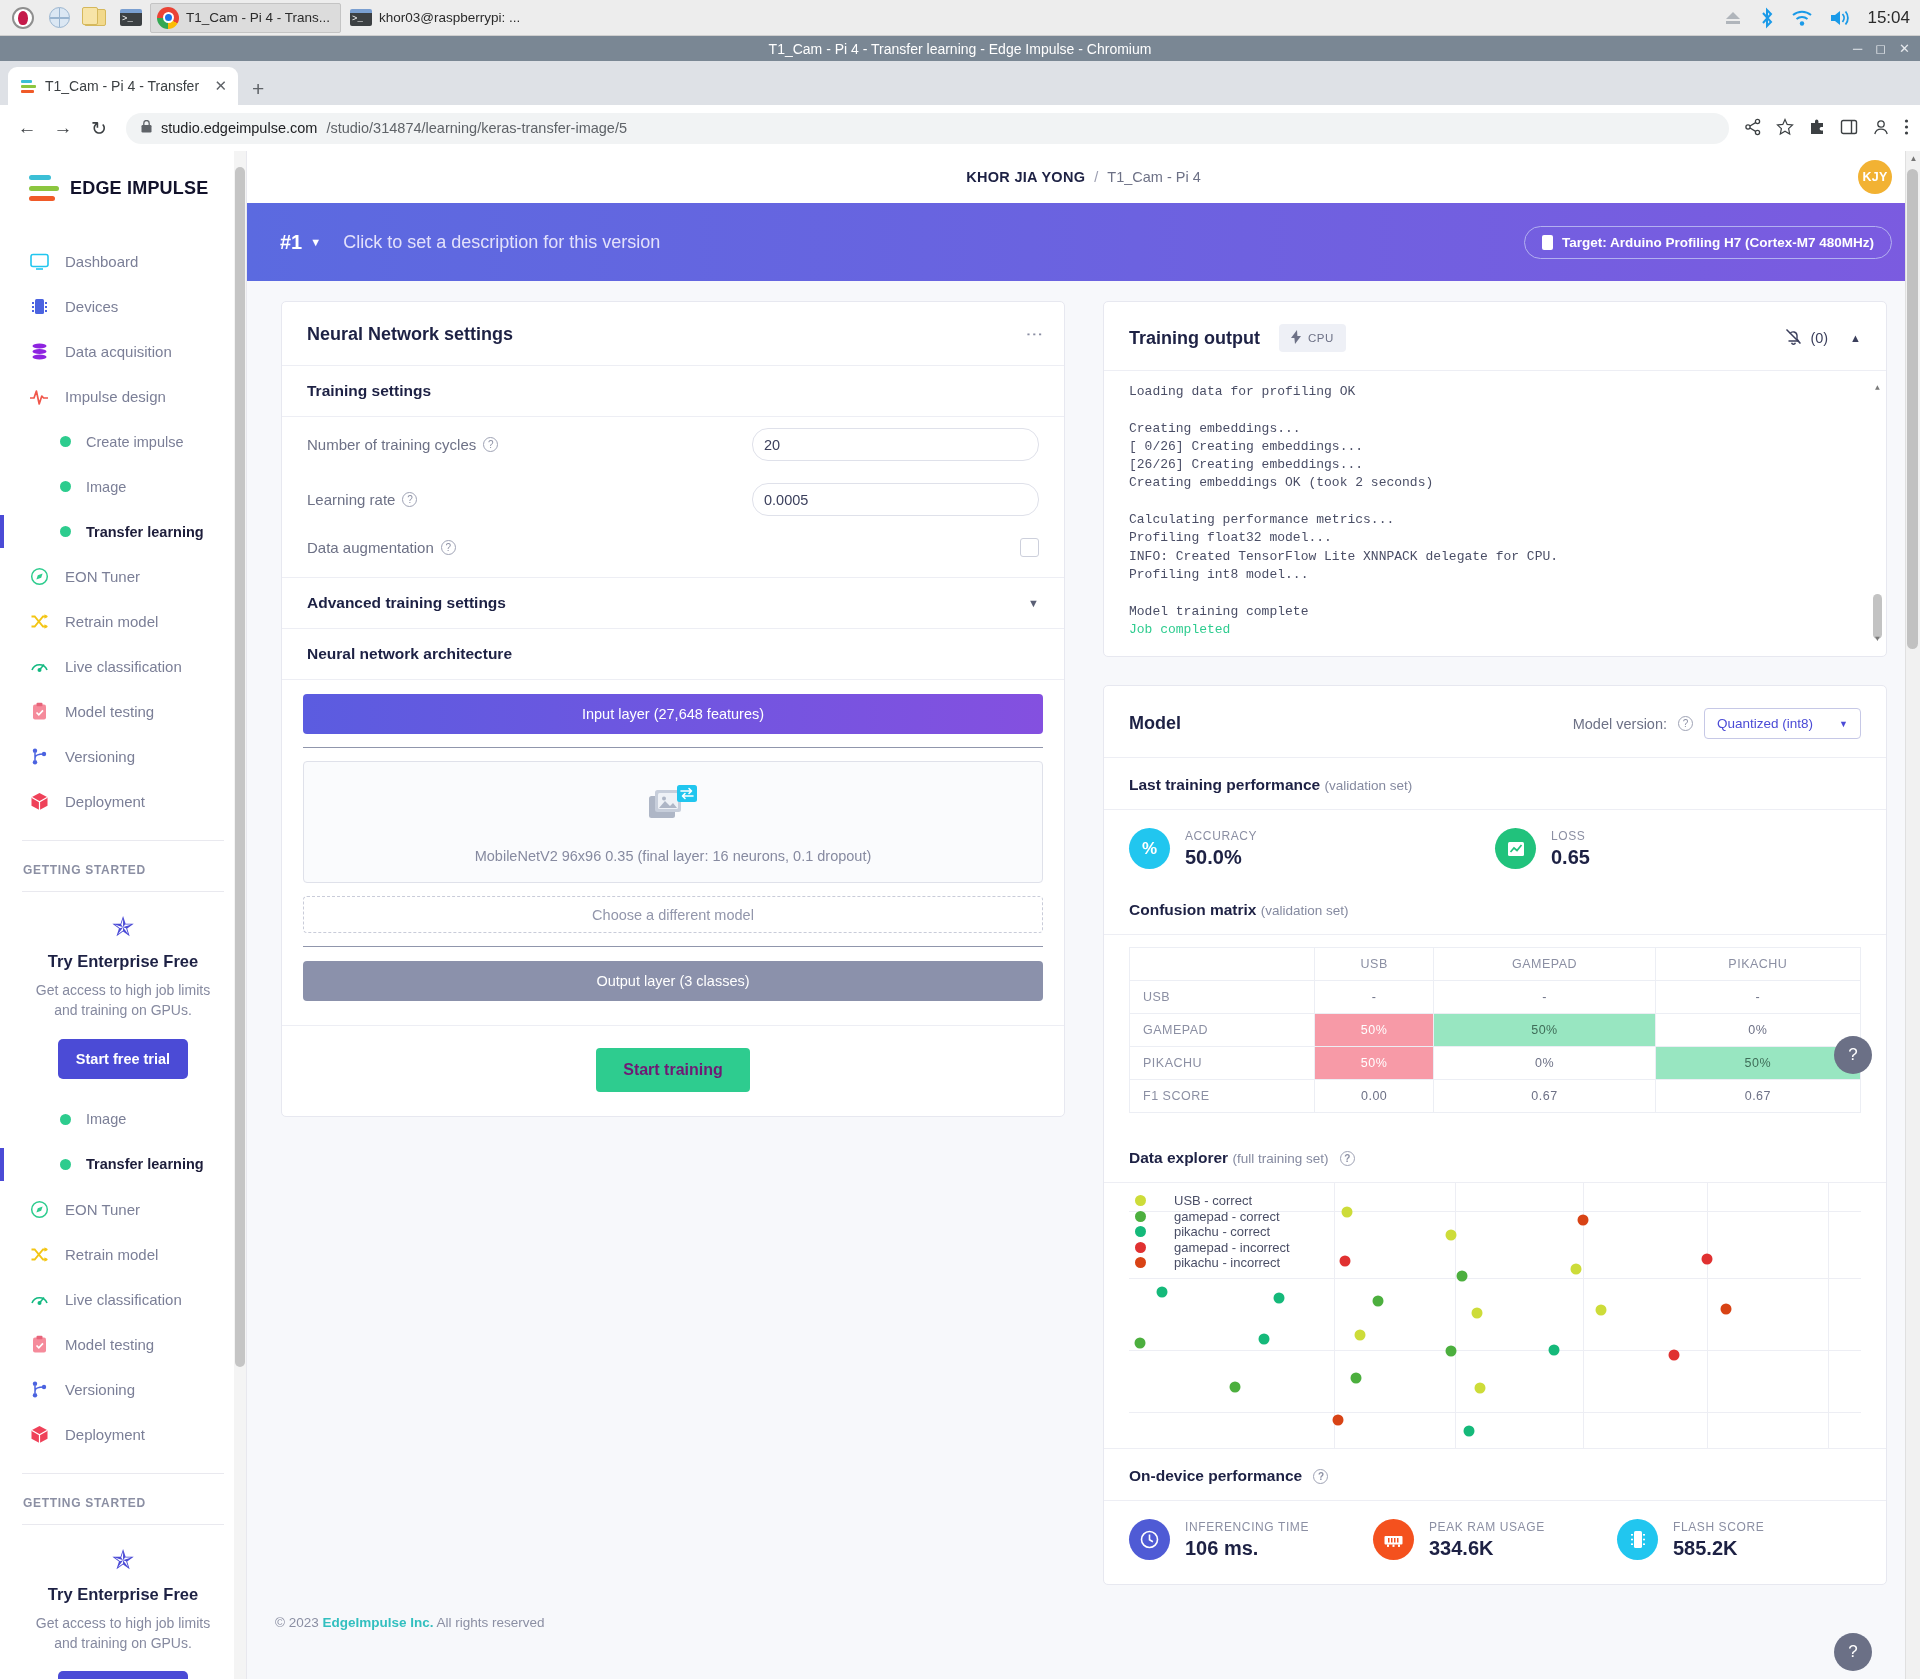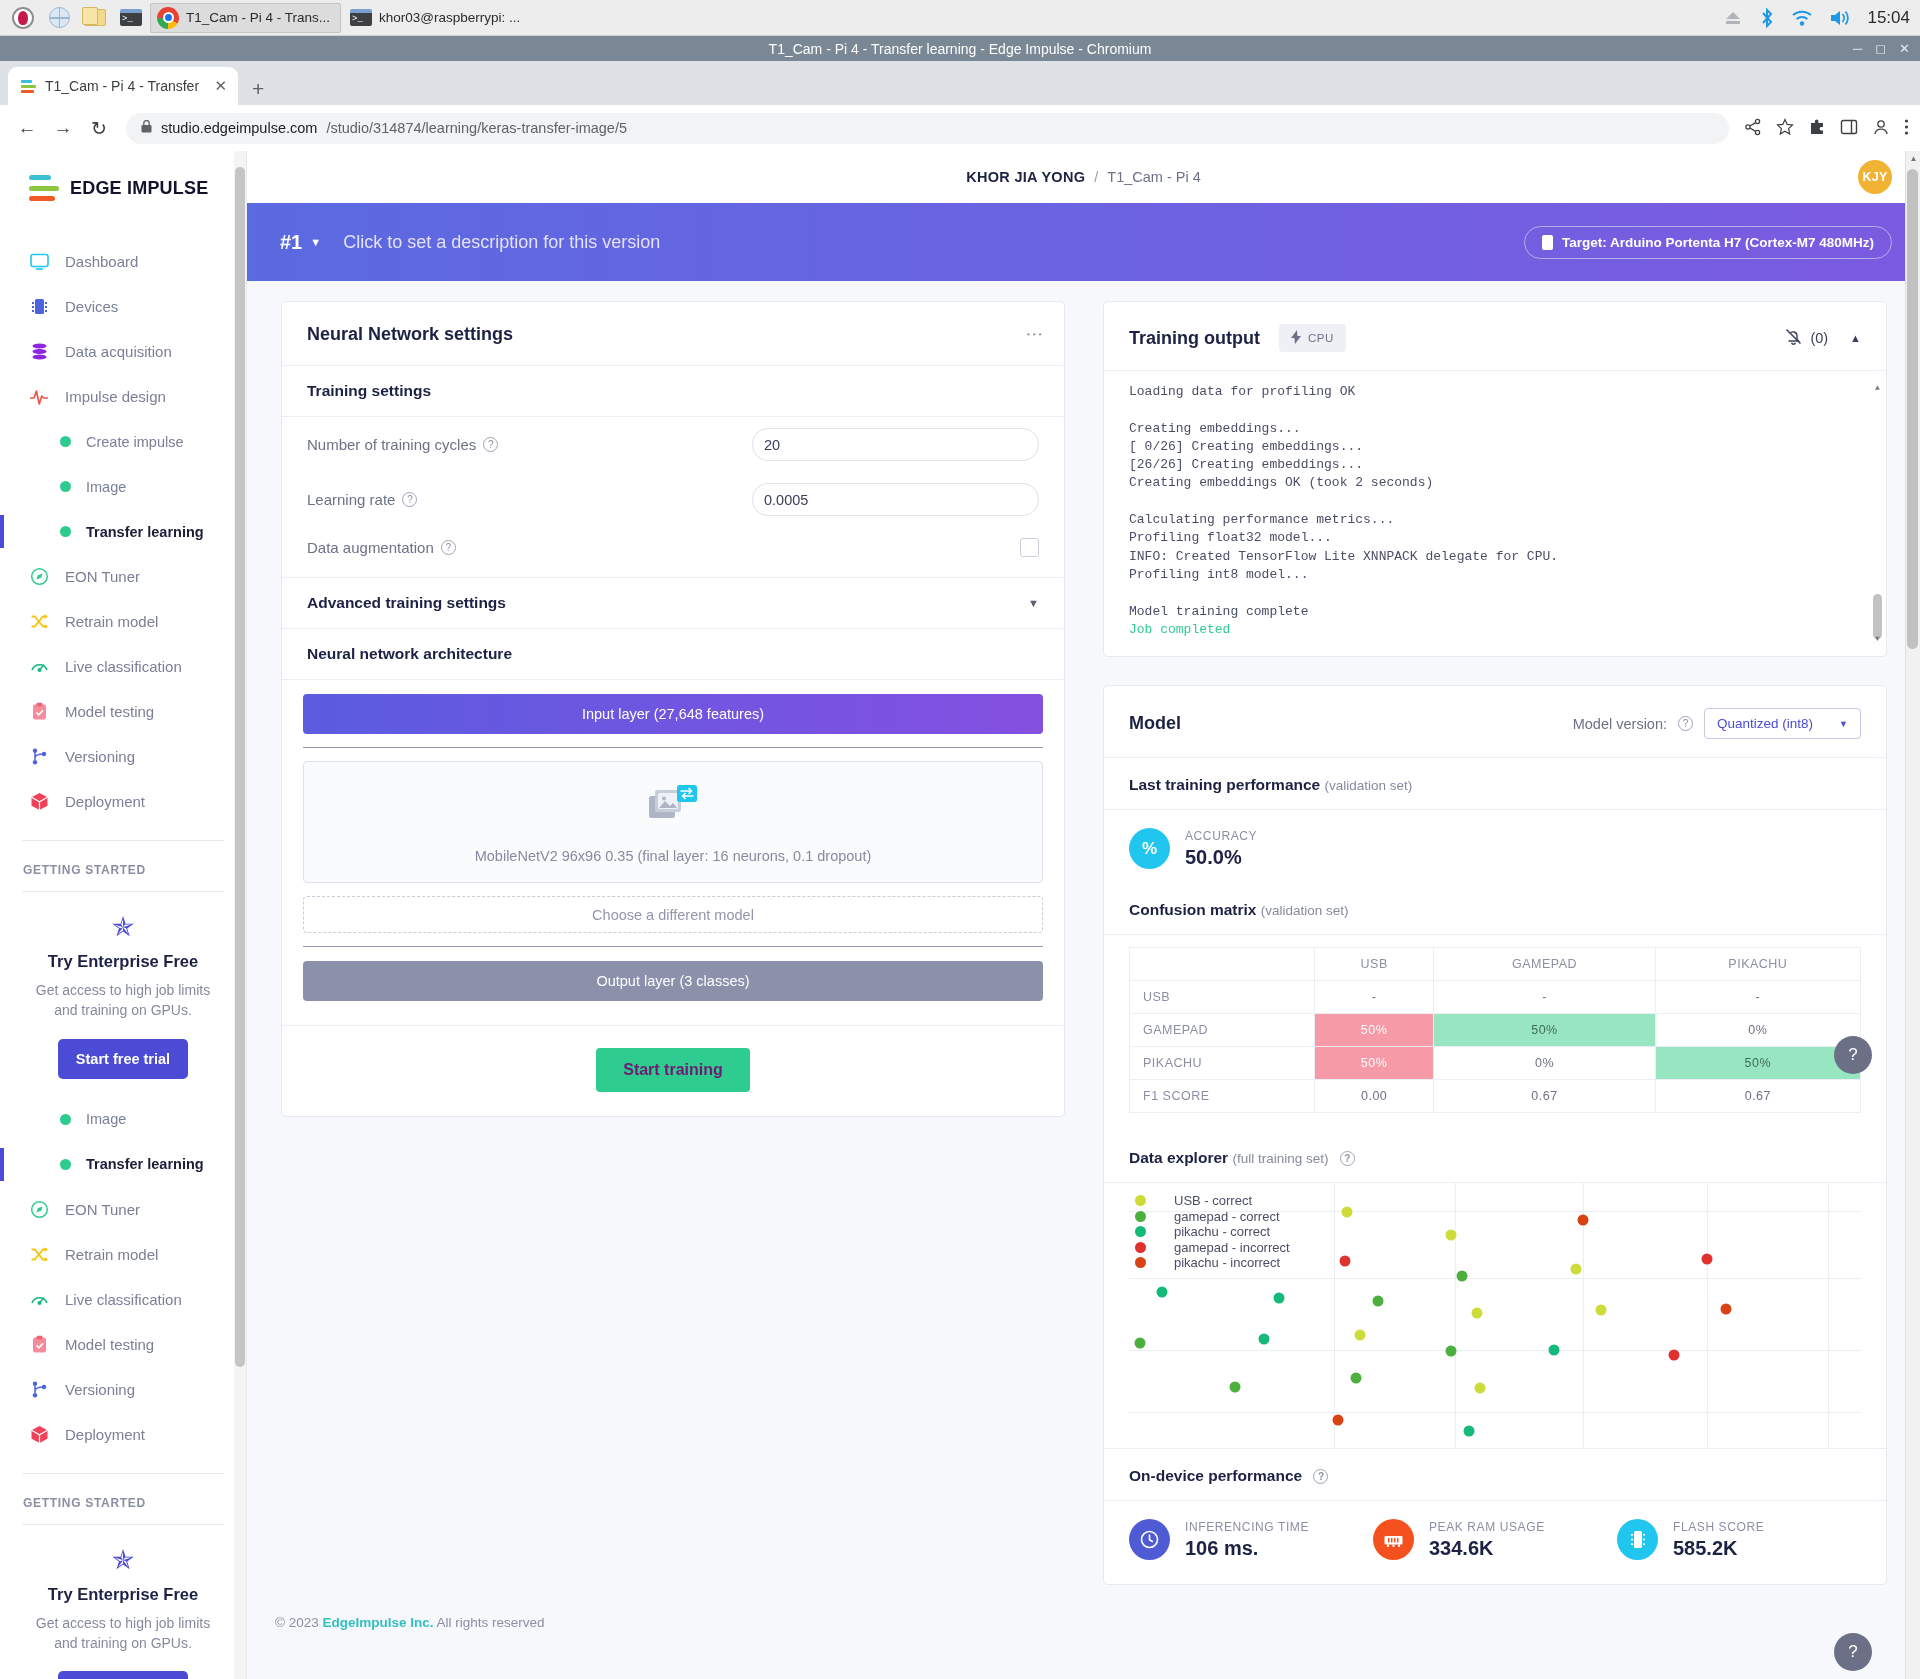--- a/index.html
+++ b/index.html
@@ -620,21 +620,21 @@
       <div class="avatar">KJY</div>
     </div>
 
     <div class="verbar">
       <span class="ver-num">#1</span>
       <span class="ver-caret">▼</span>
       <span class="ver-desc">Click to set a description for this version</span>
       <span class="ver-spacer"></span>
       <span class="target-pill">
         <span class="chip-ico"></span>
-        <span>Target: Arduino Portenta H7 (Cortex-M7 480MHz)</span>
+        <span>Target: Arduino Profiling H7 (Cortex-M7 480MHz)</span>
       </span>
     </div>
 
     <div class="content">
 
       <div class="col">
         <div class="card">
           <div class="card-hd">
             <span class="card-title">Neural Network settings</span>
             <span class="kebab">⋮</span>
@@ -777,20 +777,32 @@
             <span>Last training performance</span>
             <small>(validation set)</small>
           </div>
 
           <div class="metric-row">
             <div class="metric">
               <span class="m-circle" style="background:#21c6ef">%</span>
               <span>
                 <div class="m-lab">ACCURACY</div>
                 <div class="m-val">50.0%</div>
+              </span>
+            </div>
+            <div class="metric">
+              <span class="m-circle" style="background:#21c27c">
+                <svg width="20" height="18" viewBox="0 0 20 18">
+                    <rect x="2" y="2" width="16" height="14" rx="1.5" fill="#fff"></rect>
+                    <path d="M4.5 12 8 8 11 10.5 15.5 5" stroke="#21c27c" stroke-width="1.7" fill="none"></path>
+                  </svg>
+              </span>
+              <span>
+                <div class="m-lab">LOSS</div>
+                <div class="m-val">0.65</div>
               </span>
             </div>
           </div>
 
           <div class="sub-title">
             <span>Confusion matrix</span>
             <small>(validation set)</small>
           </div>
 
           <table class="cm">

